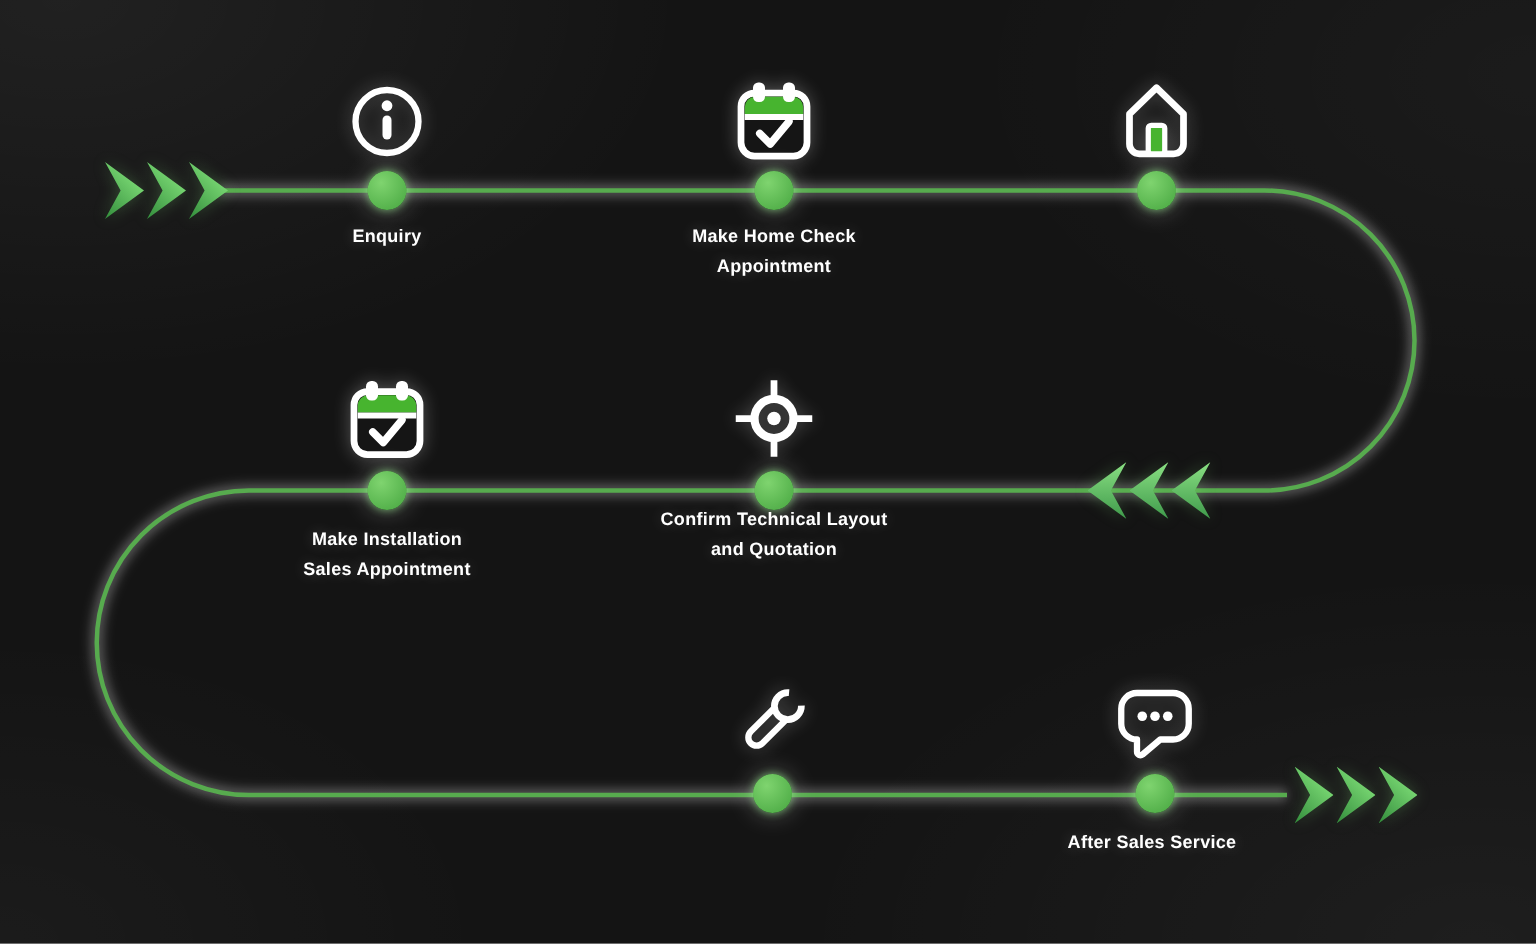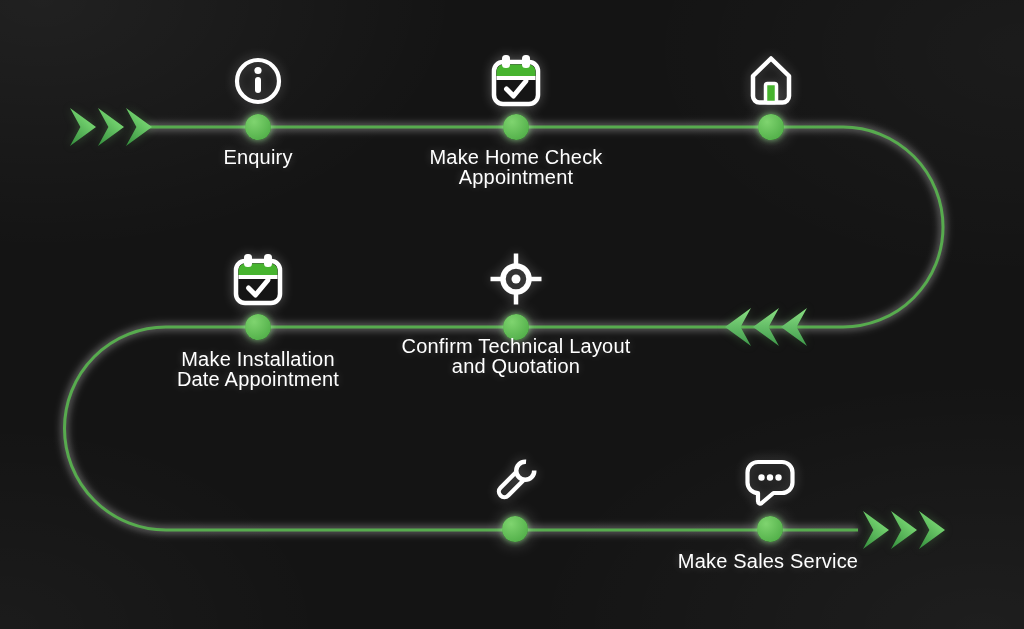--- a/index.html
+++ b/index.html
@@ -21,21 +21,21 @@
   .glowpath{fill:none;stroke:rgba(255,255,255,0.30);stroke-width:8;filter:url(#softblur);}
 
   .dot{
     position:absolute;width:26px;height:26px;border-radius:50%;
     background:radial-gradient(circle at 35% 30%, #7fd46f, #54b14b 75%);
     box-shadow:0 0 18px rgba(255,255,255,0.35), 0 0 6px rgba(130,225,120,0.7);
   }
   .icon{position:absolute;width:54px;height:54px;filter:drop-shadow(0 0 6px rgba(255,255,255,0.28));}
   .label{
     position:absolute;width:280px;text-align:center;color:#ffffff;
-    font-size:20px;font-weight:400;line-height:20px;letter-spacing:.2px;
+    font-size:12px;font-weight:700;line-height:20px;letter-spacing:.2px;
     white-space:pre-line;text-shadow:0 0 10px rgba(255,255,255,0.22);
   }
   .arrow-group{position:absolute;width:82px;height:38px;filter:drop-shadow(0 0 5px rgba(140,236,130,0.25));}
   .chev{position:absolute;top:0;width:26px;height:38px;}
   .chev.right{
     clip-path:polygon(0% 0%,100% 50%,0% 100%,40% 50%);
     background:linear-gradient(45deg,#37913f 5%,#8cec82 95%);
   }
   .chev.left{
     clip-path:polygon(100% 0%,0% 50%,100% 100%,60% 50%);
@@ -113,21 +113,21 @@
       <rect x="5" y="8" width="44" height="42" rx="9" fill="#151515" stroke="#ffffff" stroke-width="4.5"></rect>
       <path d="M7.5 22 v-4.5 a7 7 0 0 1 7-7 h25 a7 7 0 0 1 7 7 V22 Z" fill="#47b42f"></path>
       <rect x="7.5" y="22" width="39" height="4" fill="#ffffff"></rect>
       <rect x="13" y="1" width="8" height="13" rx="3.5" fill="#ffffff"></rect>
       <rect x="33" y="1" width="8" height="13" rx="3.5" fill="#ffffff"></rect>
       <path d="M17.5 35 l7 7 L37 27" fill="none" stroke="#ffffff" stroke-width="5" stroke-linecap="round" stroke-linejoin="round"></path>
     </svg>
   </div>
   <div class="dot" style="left:245px;top:314px;"></div>
   <div class="label" style="left:118px;top:349px;">Make Installation
-Date Appointment</div>
+Sales Appointment</div>
 
   <div class="icon" style="left:489px;top:252px;">
     <svg width="54" height="54" viewBox="0 0 54 54">
       <line x1="27" y1="1.5" x2="27" y2="13" stroke="#ffffff" stroke-width="4.5"></line>
       <line x1="27" y1="41" x2="27" y2="52.5" stroke="#ffffff" stroke-width="4.5"></line>
       <line x1="1.5" y1="27" x2="13" y2="27" stroke="#ffffff" stroke-width="4.5"></line>
       <line x1="41" y1="27" x2="52.5" y2="27" stroke="#ffffff" stroke-width="4.5"></line>
       <circle cx="27" cy="27" r="13" fill="none" stroke="#ffffff" stroke-width="5.5"></circle>
       <circle cx="27" cy="27" r="4.5" fill="#ffffff"></circle>
     </svg>
@@ -148,15 +148,15 @@
 
   <div class="icon" style="left:743px;top:455px;">
     <svg width="54" height="54" viewBox="0 0 54 54">
       <path d="M15 38 v8.2 a2.3 2.3 0 0 0 3.7 1.8 L30.5 38 H39 a10.5 10.5 0 0 0 10.5 -10.5 v-10 A10.5 10.5 0 0 0 39 7 H15 A10.5 10.5 0 0 0 4.5 17.5 v10 A10.5 10.5 0 0 0 15 38 Z" fill="none" stroke="#ffffff" stroke-width="4.2" stroke-linejoin="round"></path>
       <circle cx="18.5" cy="22.5" r="3.2" fill="#ffffff"></circle>
       <circle cx="27" cy="22.5" r="3.2" fill="#ffffff"></circle>
       <circle cx="35.5" cy="22.5" r="3.2" fill="#ffffff"></circle>
     </svg>
   </div>
   <div class="dot" style="left:757px;top:516px;"></div>
-  <div class="label" style="left:628px;top:551px;">Make Sales Service</div>
+  <div class="label" style="left:628px;top:551px;">After Sales Service</div>
 
 </div>
 
 </body></html>

